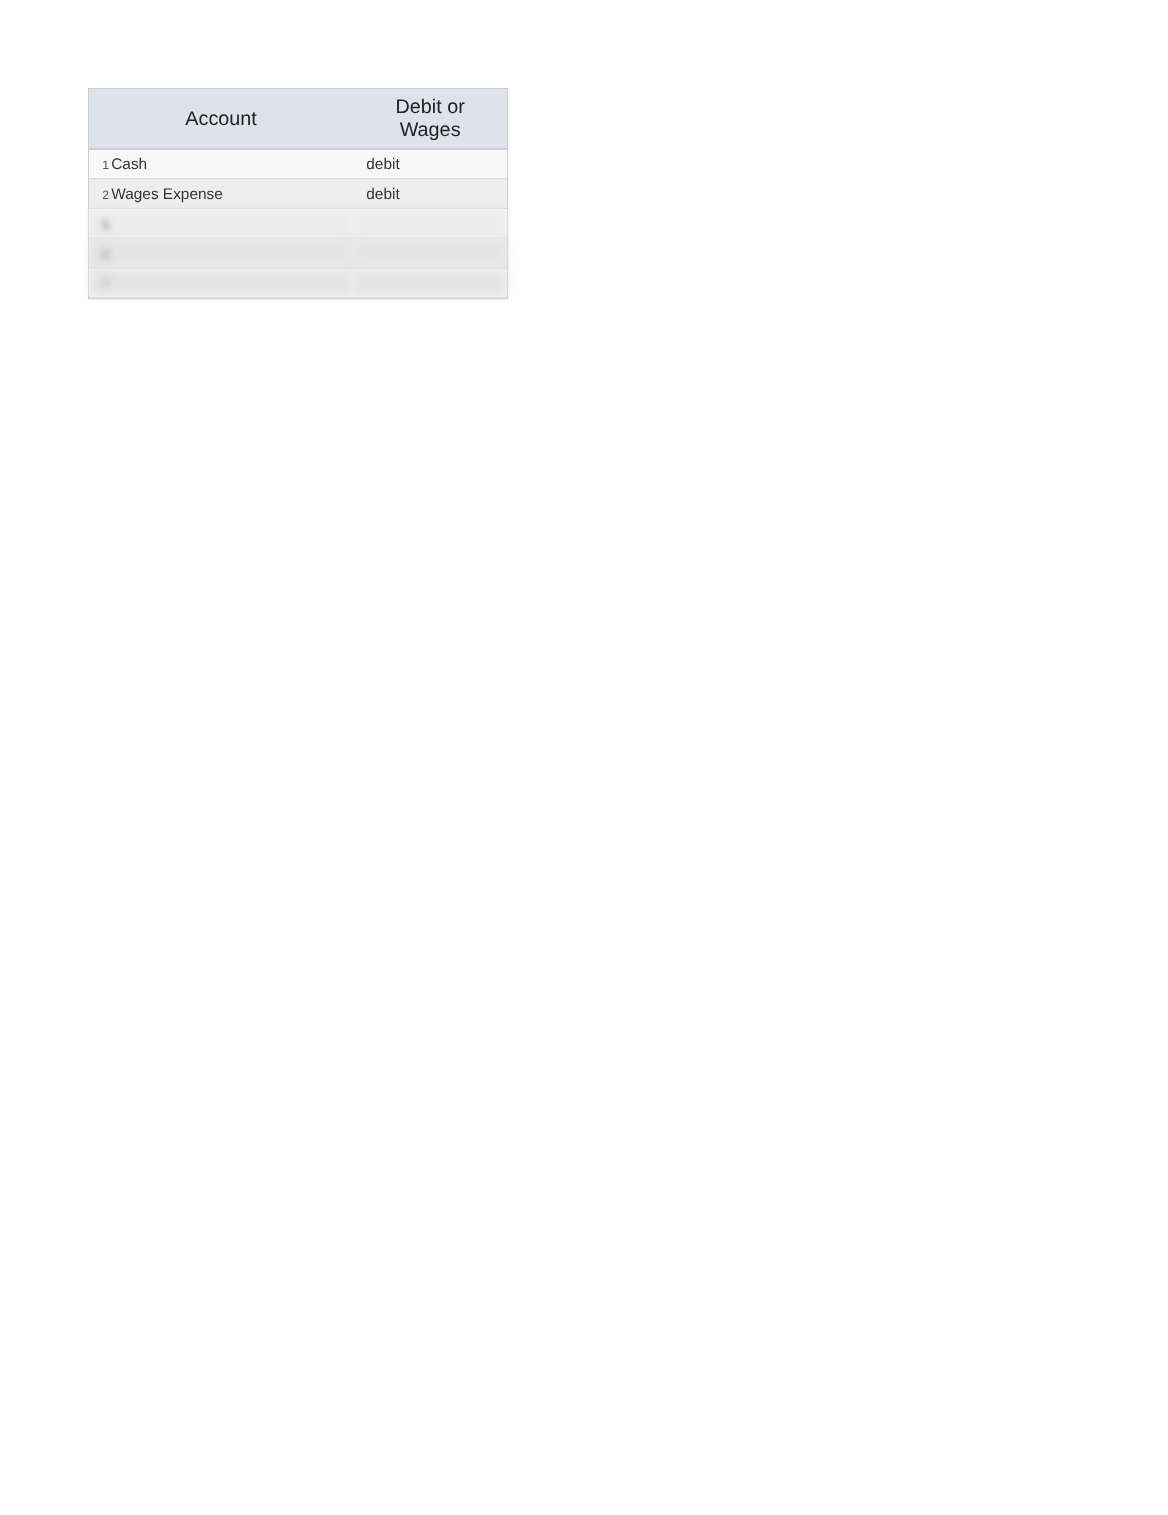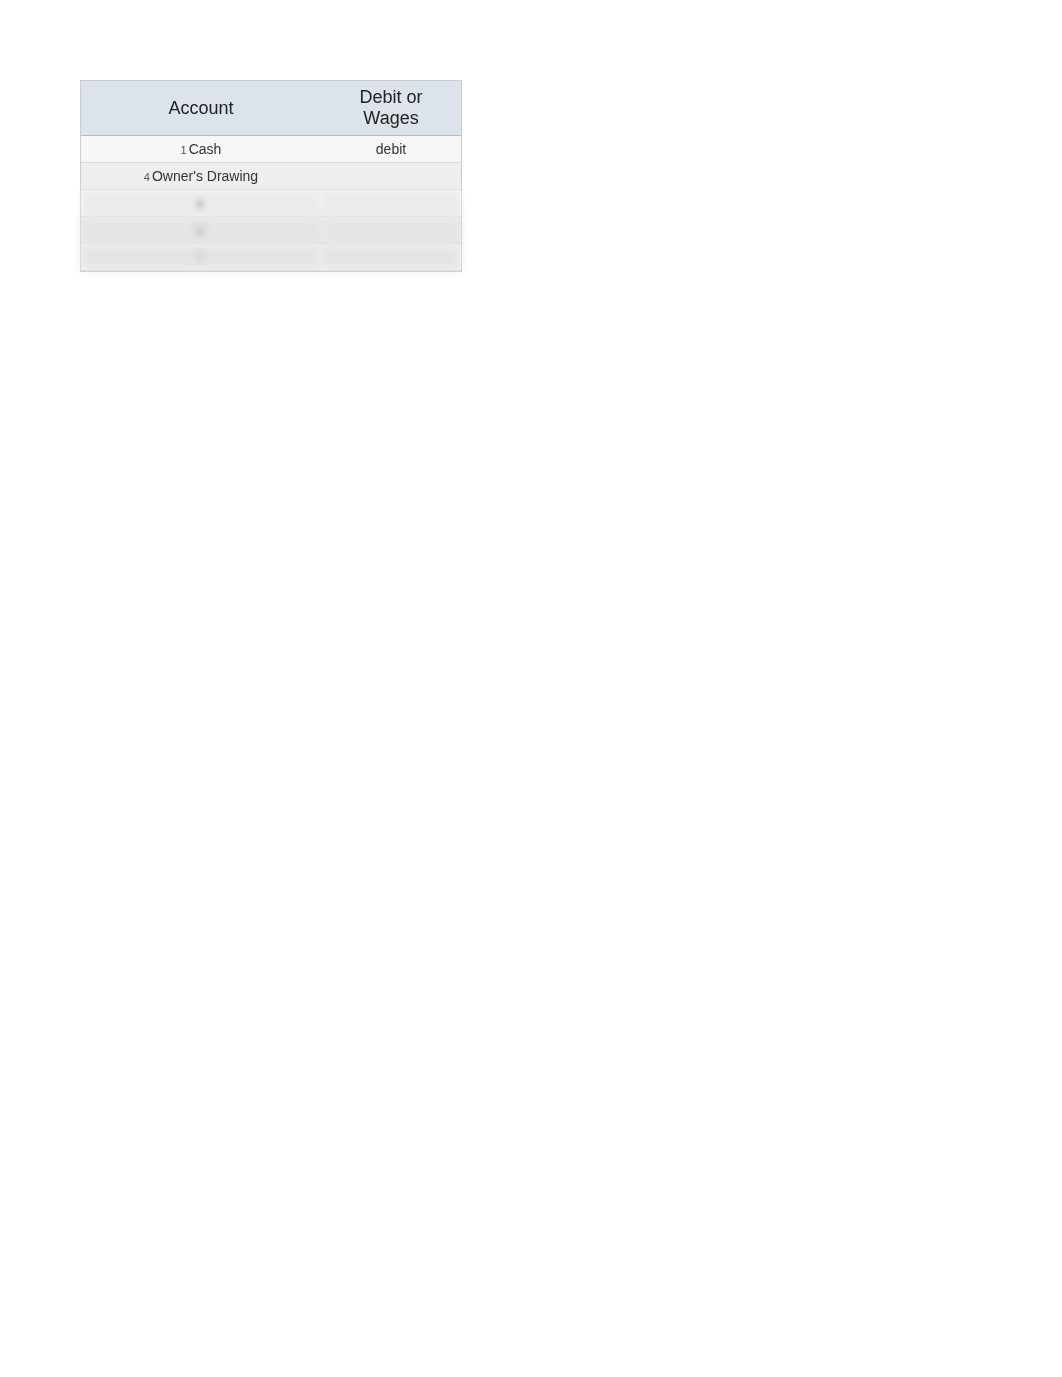--- a/index.html
+++ b/index.html
@@ -51,21 +51,20 @@
     thead tr th:first-child {
       width: 240px;
     }
 
     thead tr th:last-child {
       width: 140px;
     }
 
     tbody tr {
       border-bottom: 1px solid #d8d8d8;
-      text-align: center;
     }
 
     tbody tr:nth-child(even) {
       background: #eeeeee;
     }
 
     tbody tr:nth-child(odd) {
       background: #f7f7f7;
     }
 
@@ -107,22 +106,22 @@
           <th>Account</th>
           <th>Debit or Wages</th>
         </tr>
       </thead>
       <tbody id="table-body">
       <tr>
             <td><span class="row-number">1</span><span>Cash</span></td>
             <td>debit</td>
           </tr>
           <tr>
-            <td><span class="row-number">4</span><span>Owner's Drawing</span></td>
-            <td></td>
+            <td><span class="row-number">2</span><span>Wages Expense</span></td>
+            <td>debit</td>
           </tr>
           <tr class="blurred-row">
             <td><span class="row-number">5</span><span></span></td>
             <td></td>
           </tr>
           <tr class="blurred-row-dark">
             <td><span class="row-number">6</span><span></span></td>
             <td></td>
           </tr>
           <tr class="blurred-row-dark">

